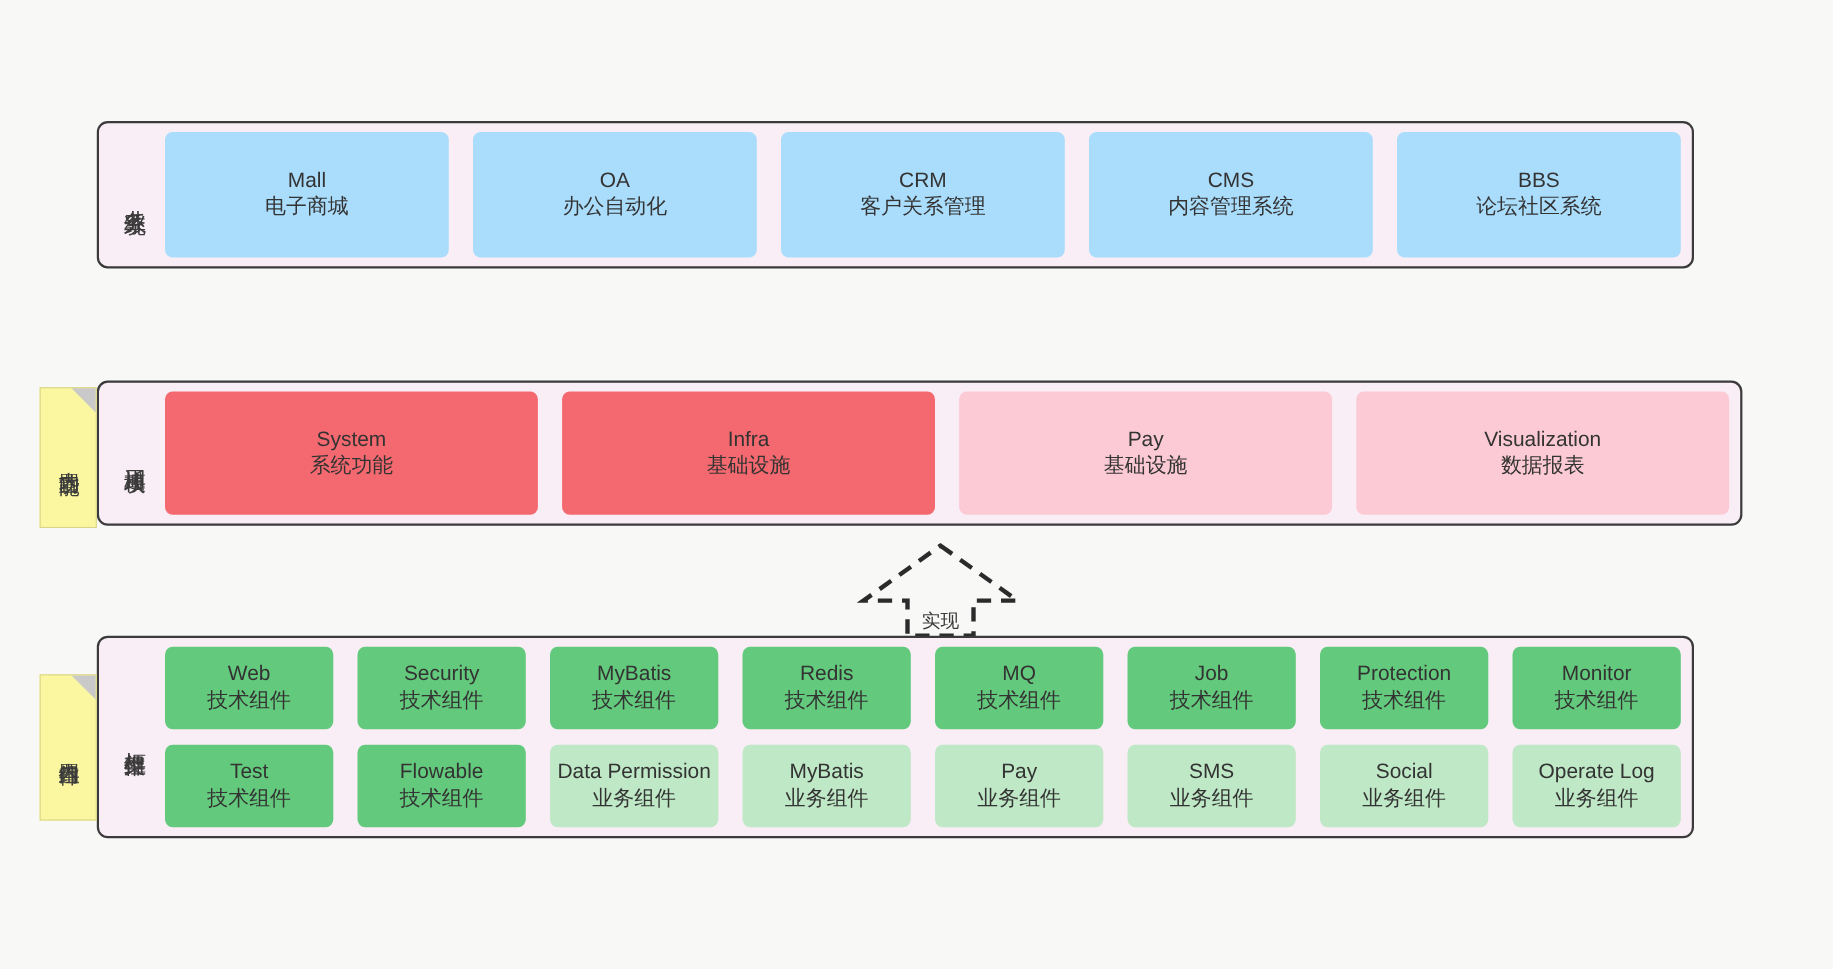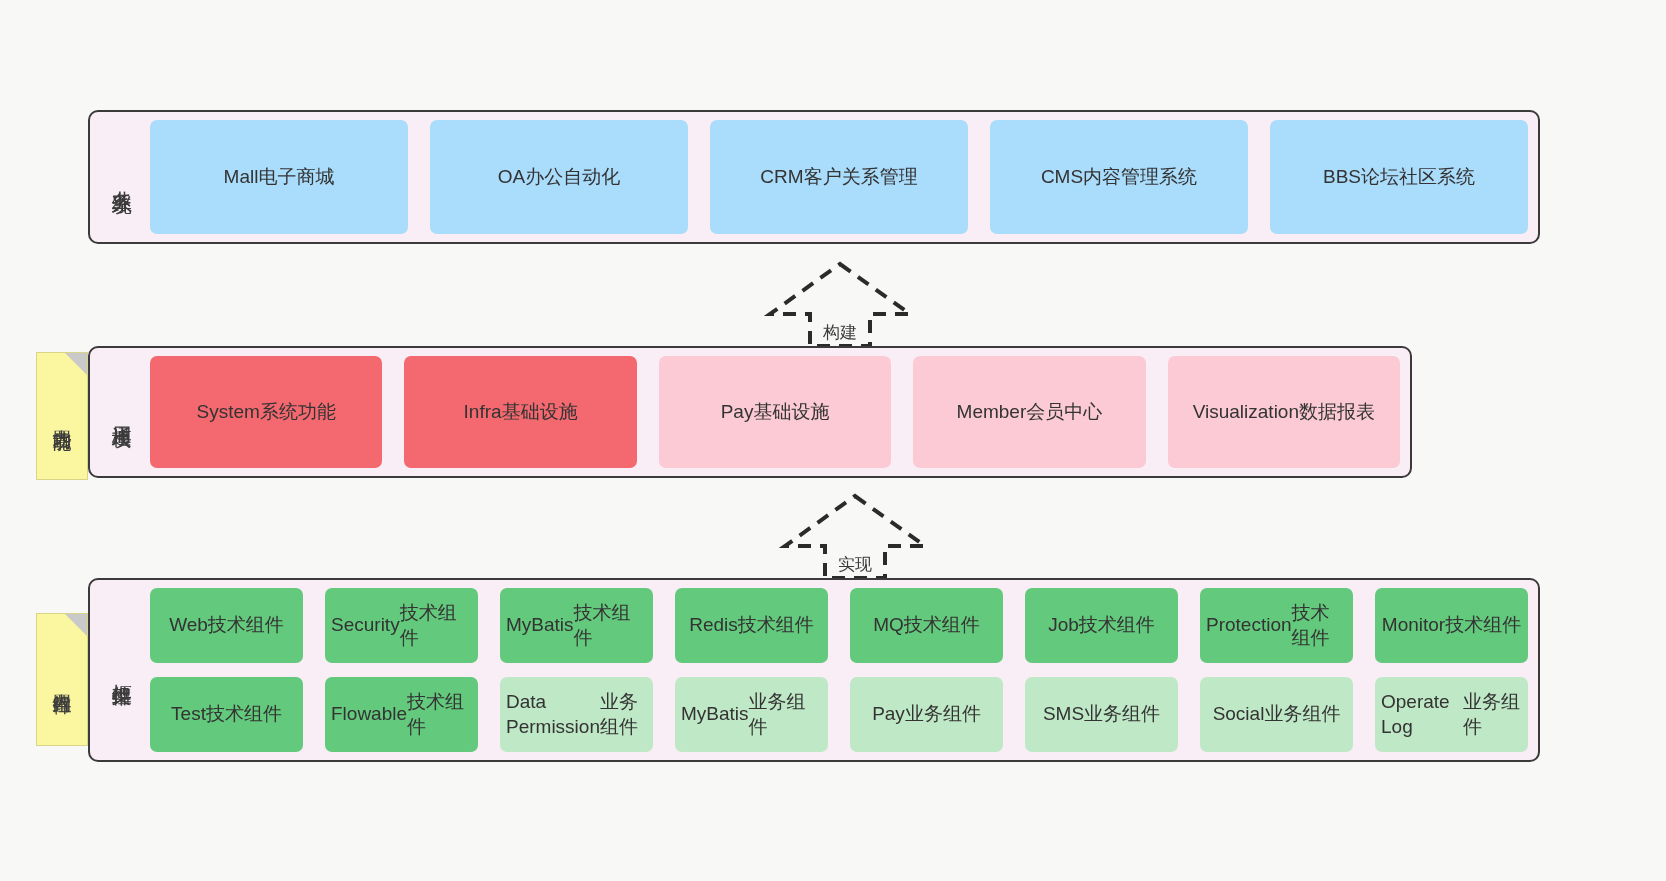--- a/index.html
+++ b/index.html
@@ -62,42 +62,43 @@
     display: flex;
     gap: 22px;
     flex: 1 1 auto;
     align-items: stretch;
   }
 
   .card {
     flex: 1 1 0;
     border-radius: 7px;
     display: flex;
+    flex-direction: column;
     align-items: center;
     justify-content: center;
-    text-align: left;
+    text-align: center;
     font-size: 19px;
     line-height: 1.28;
     color: #333333;
     box-sizing: border-box;
     padding: 4px 6px;
   }
   .card .en { display: block; }
   .card .cn { display: block; }
 
   
   .c-blue        { background: #aadcfb; }
   .c-red         { background: #f4696f; }
   .c-pink        { background: #fbcad4; }
   .c-green       { background: #63c97c; }
   .c-green-light { background: #bfe8c6; }
 
   
   #layer-business  { left: 88px;  top: 110px; width: 1452px; height: 134px; }
-  #layer-common    { left: 88px;  top: 346px; width: 1324px; height: 132px; }
+  #layer-common    { left: 88px;  top: 346px; width: 1496px; height: 132px; }
   #layer-framework { left: 88px;  top: 578px; width: 1452px; height: 184px; }
 
   #layer-business  .cards { padding: 0 0 0 6px; }
   #layer-business  .card-row { height: 78px; }
   #layer-common    .card-row { height: 80px; }
   #layer-framework .card-row { height: 82px; }
 
   
   .sticky {
     position: absolute;
@@ -175,48 +176,38 @@
           <span class="cn">内容管理系统</span>
         </div>
         <div class="card c-blue">
           <span class="en">BBS</span>
           <span class="cn">论坛社区系统</span>
         </div>
       </div>
     </div>
   </div>
 
-  <div class="arrow-open" id="arrow-build">
-    <svg viewBox="0 0 160 92" preserveAspectRatio="none">
-      <path d="M 80 6 L 150 56 L 110 56 L 110 88 L 50 88 L 50 56 L 10 56 Z" fill="none" stroke="#2b2b2b" stroke-width="4" stroke-dasharray="13 9" stroke-linejoin="miter"></path>
-    </svg>
-    <div class="arrow-label">构建</div>
-  </div>
 
   <div class="layer" id="layer-common">
     <div class="layer-title">通用模块</div>
     <div class="cards">
       <div class="card-row">
         <div class="card c-red">
           <span class="en">System</span>
           <span class="cn">系统功能</span>
         </div>
         <div class="card c-red">
           <span class="en">Infra</span>
           <span class="cn">基础设施</span>
         </div>
         <div class="card c-pink">
           <span class="en">Pay</span>
           <span class="cn">基础设施</span>
         </div>
         <div class="card c-pink">
-          <span class="en">Member</span>
-          <span class="cn">会员中心</span>
-        </div>
-        <div class="card c-pink">
           <span class="en">Visualization</span>
           <span class="cn">数据报表</span>
         </div>
       </div>
     </div>
   </div>
 
   <div class="arrow-open" id="arrow-realize">
     <svg viewBox="0 0 160 92" preserveAspectRatio="none">
       <path d="M 80 6 L 150 56 L 110 56 L 110 88 L 50 88 L 50 56 L 10 56 Z" fill="none" stroke="#2b2b2b" stroke-width="4" stroke-dasharray="13 9" stroke-linejoin="miter"></path>

